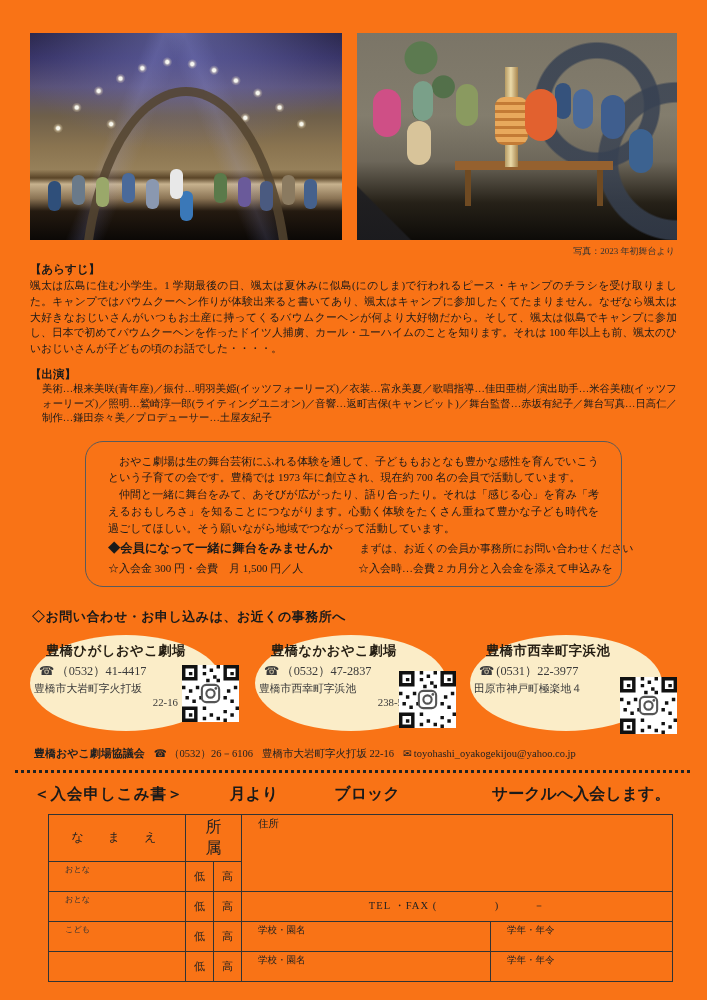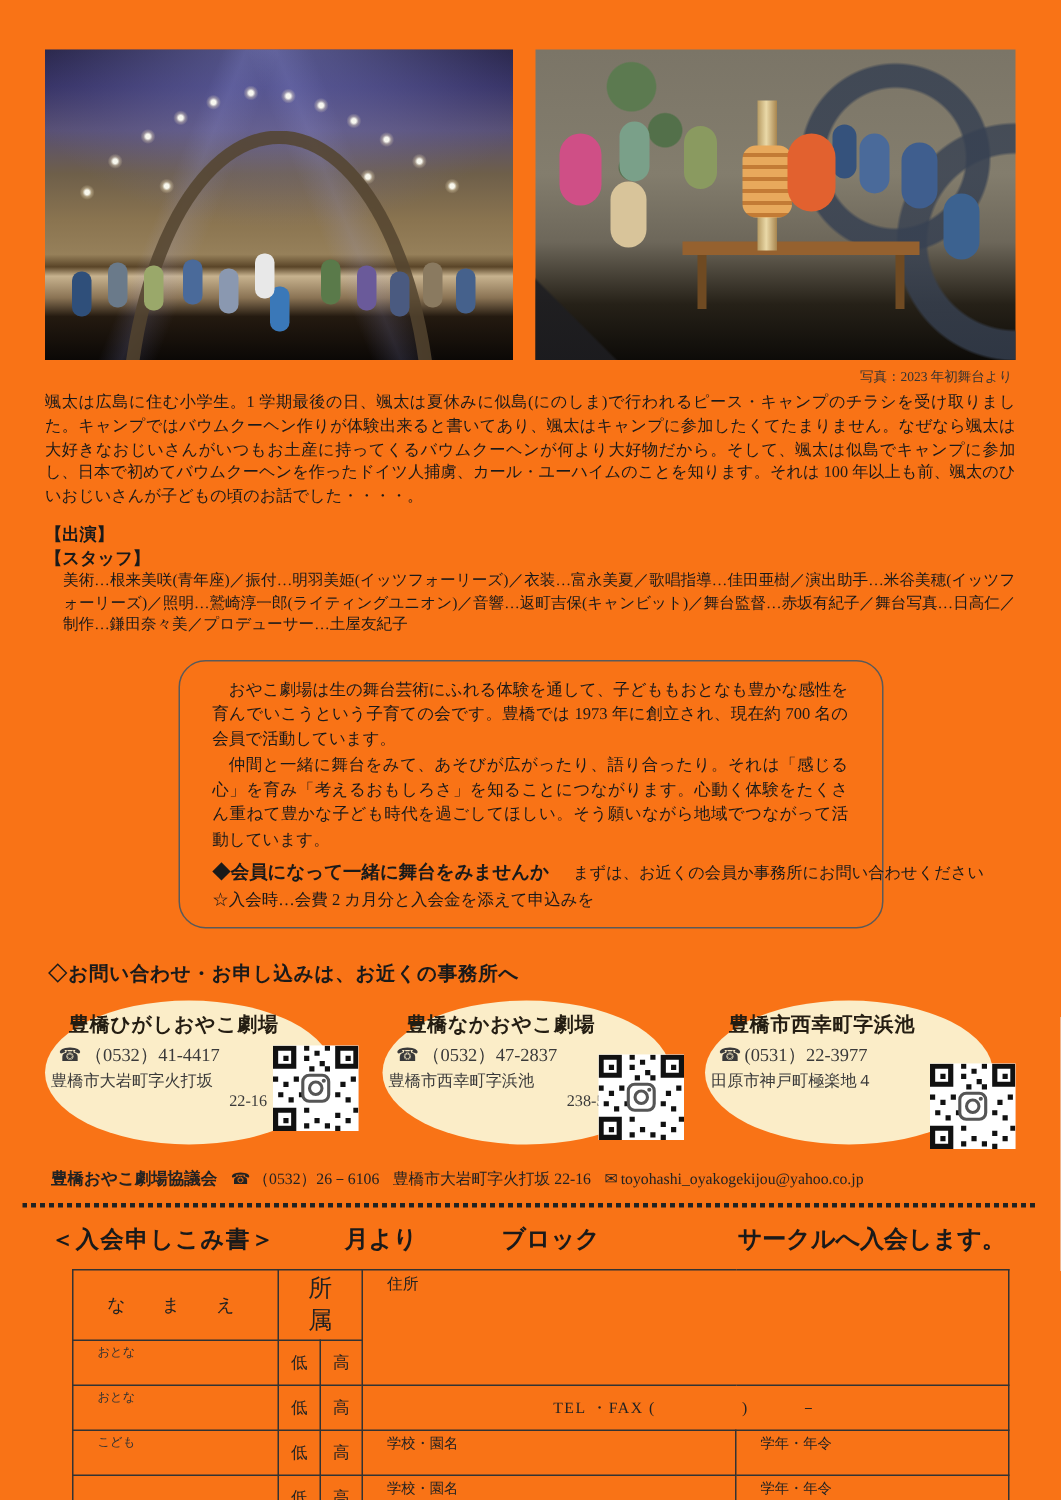--- a/index.html
+++ b/index.html
@@ -82,25 +82,25 @@
       248px 66px 0 4px #3f5e8e, 276px 100px 0 4px #3c6290, 198px 50px 0 0 #35527c;
   }
   
   .caption{text-align:right;font-size:9px;color:#333;margin:5px 2px 3px}
   .sec-heading{font-weight:bold;font-size:11.5px;line-height:1.4}
   .synopsis-body{font-size:10.8px;line-height:1.46;text-align:justify;margin-top:1px}
   .credits{margin-top:9px}
   .credits-body{font-size:10.4px;line-height:1.4;text-align:justify;padding-left:12px}
   
   .about-box{
-    width:470px;margin:15px auto 0;border:1.5px solid #5a5a5a;border-radius:18px;
+    width:537px;margin:15px auto 0;border:1.5px solid #5a5a5a;border-radius:18px;
     padding:11px 22px 9px;font-size:11px;line-height:1.52;
   }
   .about-box p{text-indent:1em;text-align:justify}
-  .invite-row{display:flex;align-items:baseline;gap:16px;margin-top:3px;white-space:nowrap}
+  .invite-row{display:flex;align-items:baseline;gap:27px;margin-top:3px;white-space:nowrap}
   .invite-bold{font-weight:bold;font-size:12.3px}
   .invite-note{font-size:10.8px}
   .fee-row{display:flex;align-items:baseline;margin-top:2px;white-space:nowrap}
   .fee-left{width:250px;flex:none}
   
   .contact-heading{margin:21px 0 0 2px;font-weight:bold;font-size:13px;letter-spacing:.5px}
   .offices{display:flex;margin-top:7px;height:108px}
   .office{position:relative;flex:none}
   .office:nth-child(1){width:225px}
   .office:nth-child(2){width:215px}
@@ -168,37 +168,38 @@
     <div class="photo photo-right">
       <div class="wood-table"></div>
       <div class="baumkuchen"></div>
       <div class="people-blobs"></div>
     </div>
   </div>
 
   <div class="caption">写真：2023 年初舞台より</div>
 
   <div class="synopsis">
+    <div class="sec-heading">【あらすじ】</div>
     <div class="synopsis-body">颯太は広島に住む小学生。1 学期最後の日、颯太は夏休みに似島(にのしま)で行われるピース・キャンプのチラシを受け取りました。キャンプではバウムクーヘン作りが体験出来ると書いてあり、颯太はキャンプに参加したくてたまりません。なぜなら颯太は大好きなおじいさんがいつもお土産に持ってくるバウムクーヘンが何より大好物だから。そして、颯太は似島でキャンプに参加し、日本で初めてバウムクーヘンを作ったドイツ人捕虜、カール・ユーハイムのことを知ります。それは 100 年以上も前、颯太のひいおじいさんが子どもの頃のお話でした・・・・。</div>
   </div>
 
   <div class="credits">
     <div class="sec-heading">【出演】</div>
-    <div class="sec-heading">【スタッフ】</div>
     <div class="credits-body">美術…根来美咲(青年座)／振付…明羽美姫(イッツフォーリーズ)／衣装…富永美夏／歌唱指導…佳田亜樹／演出助手…米谷美穂(イッツフォーリーズ)／照明…鷲崎淳一郎(ライティングユニオン)／音響…返町吉保(キャンビット)／舞台監督…赤坂有紀子／舞台写真…日高仁／制作…鎌田奈々美／プロデューサー…土屋友紀子</div>
   </div>
 
   <div class="about-box">
     <p>おやこ劇場は生の舞台芸術にふれる体験を通して、子どももおとなも豊かな感性を育んでいこうという子育ての会です。豊橋では 1973 年に創立され、現在約 700 名の会員で活動しています。</p>
     <p>仲間と一緒に舞台をみて、あそびが広がったり、語り合ったり。それは「感じる心」を育み「考えるおもしろさ」を知ることにつながります。心動く体験をたくさん重ねて豊かな子ども時代を過ごしてほしい。そう願いながら地域でつながって活動しています。</p>
     <div class="invite-row">
       <span class="invite-bold">◆会員になって一緒に舞台をみませんか</span>
       <span class="invite-note">まずは、お近くの会員か事務所にお問い合わせください</span>
     </div>
     <div class="fee-row">
+      <span class="fee-left">☆入会金 300 円・会費　月 1,500 円／人</span>
       <span class="fee-right">☆入会時…会費 2 カ月分と入会金を添えて申込みを</span>
     </div>
   </div>
 
   <div class="contact-heading">◇お問い合わせ・お申し込みは、お近くの事務所へ</div>
 
   <div class="offices">
     <div class="office">
       <div class="oval"></div>
       <div class="office-content">

